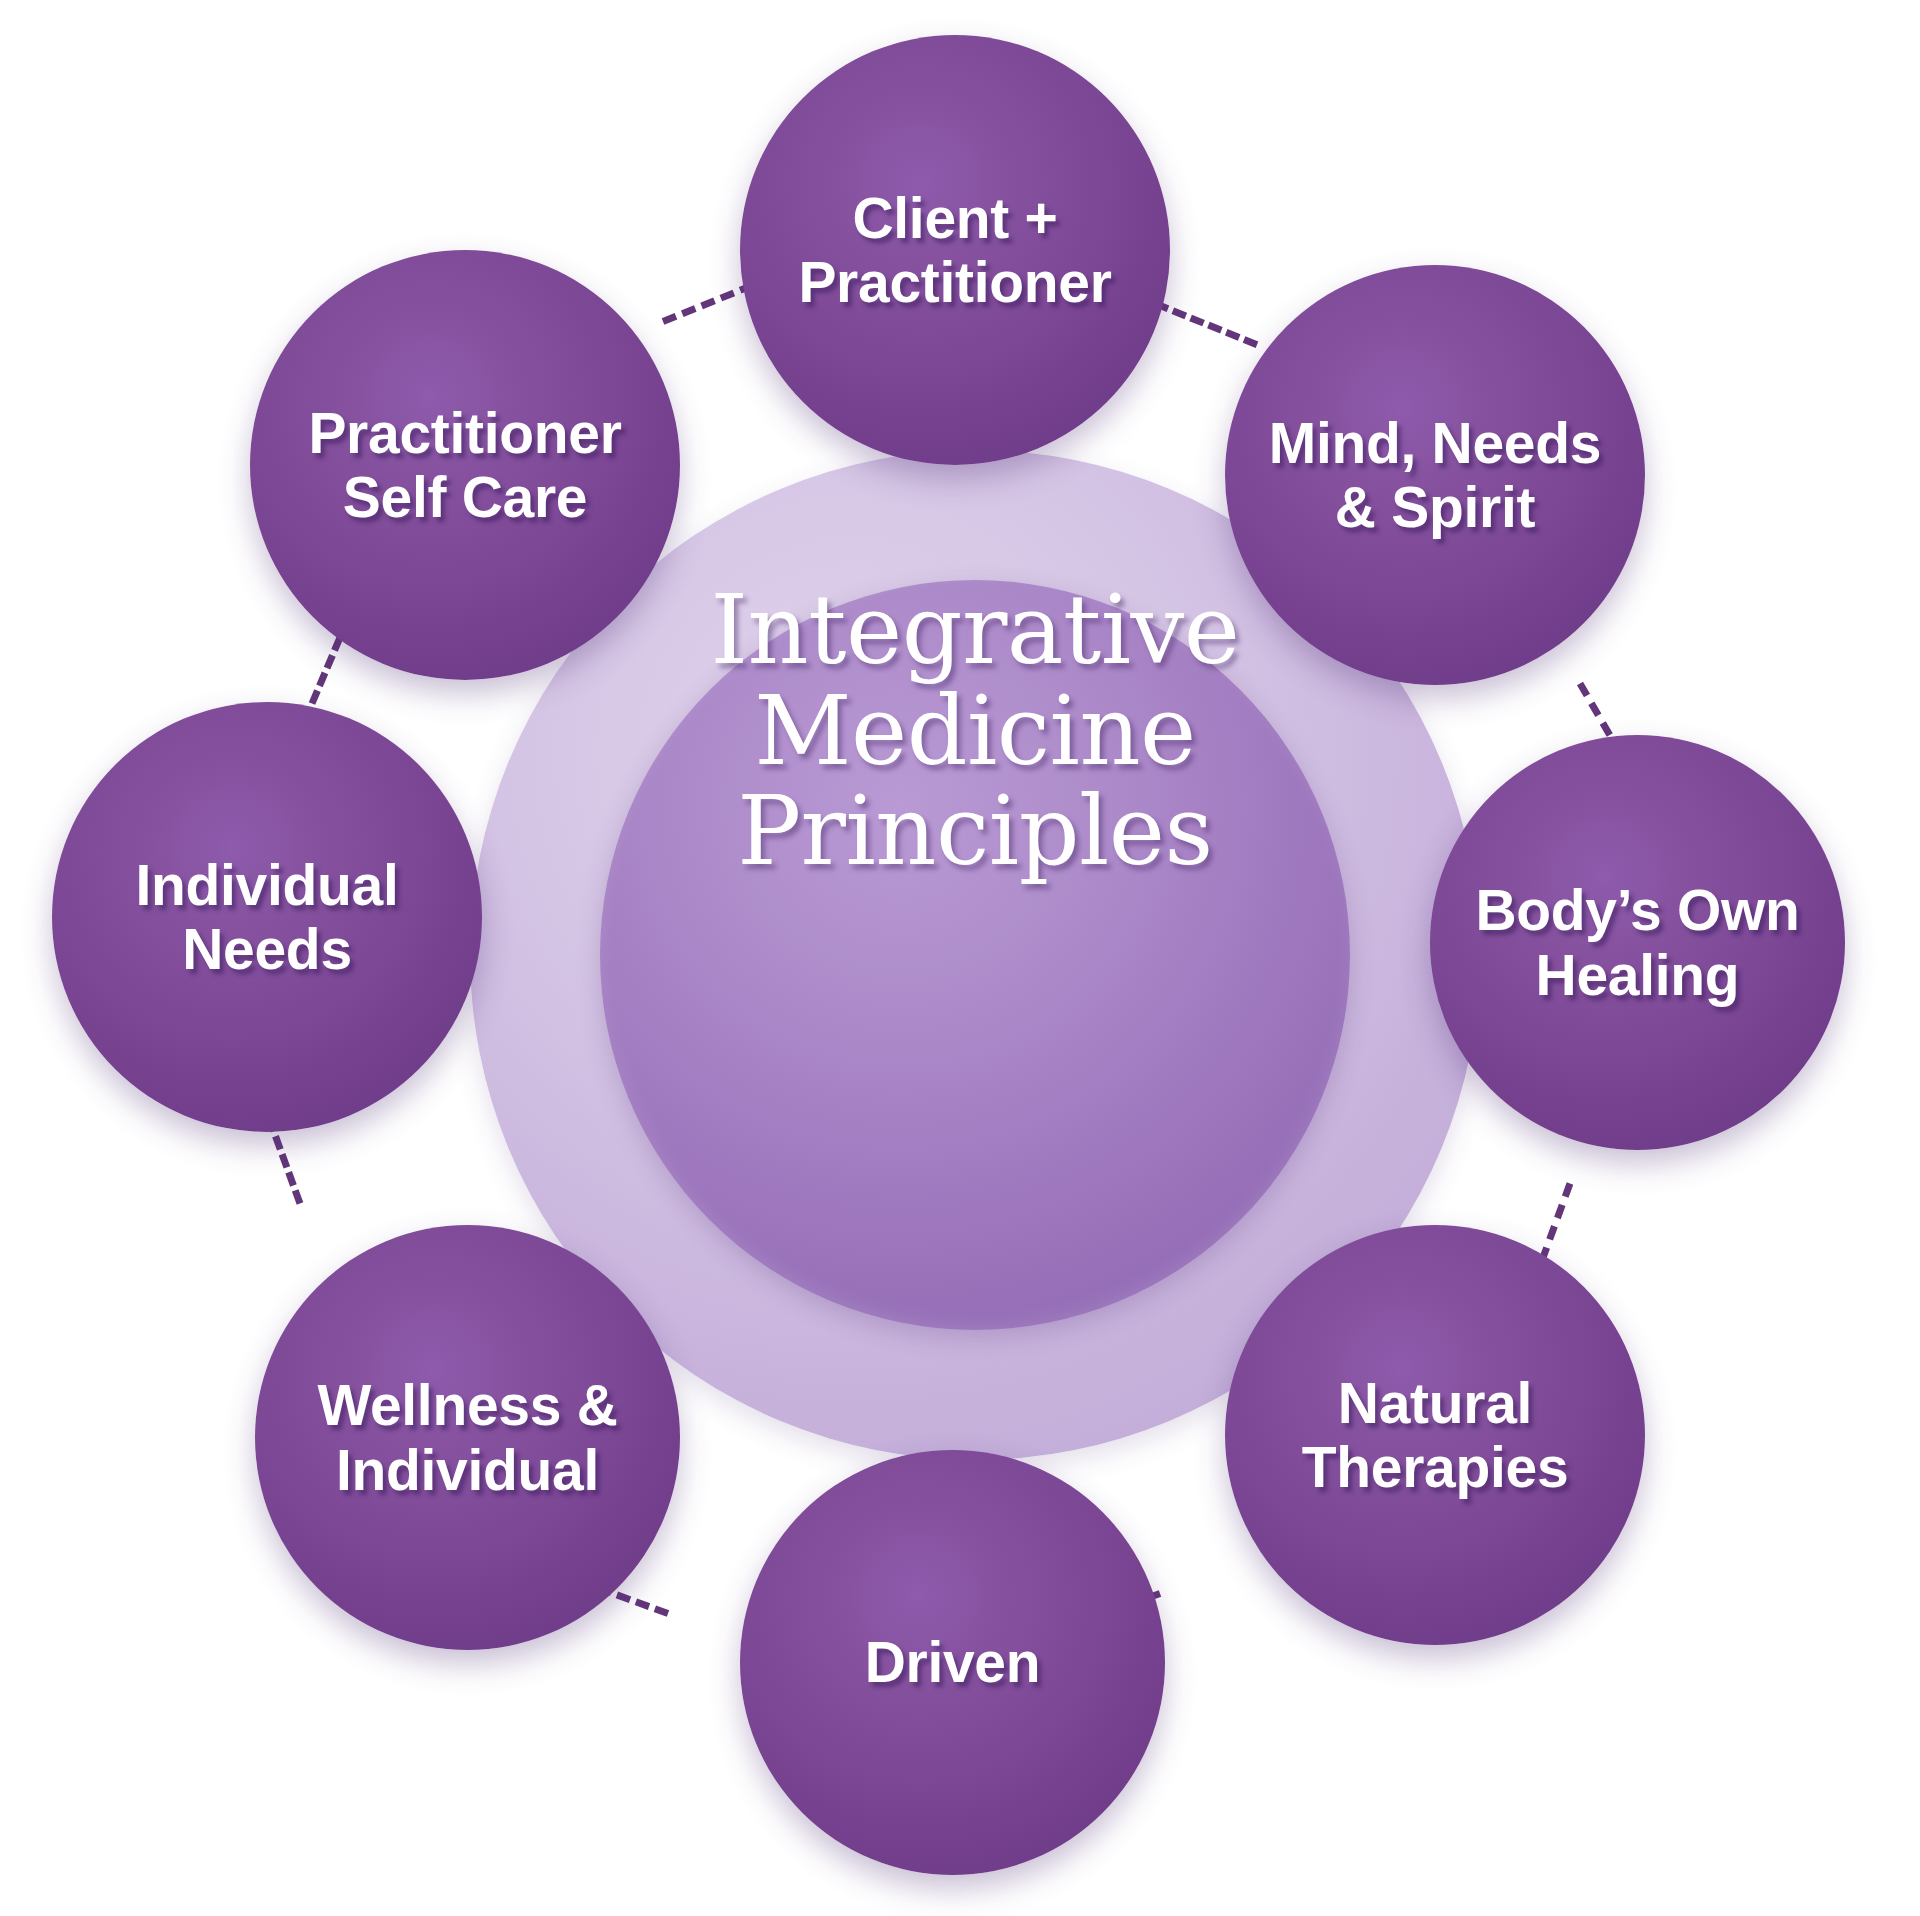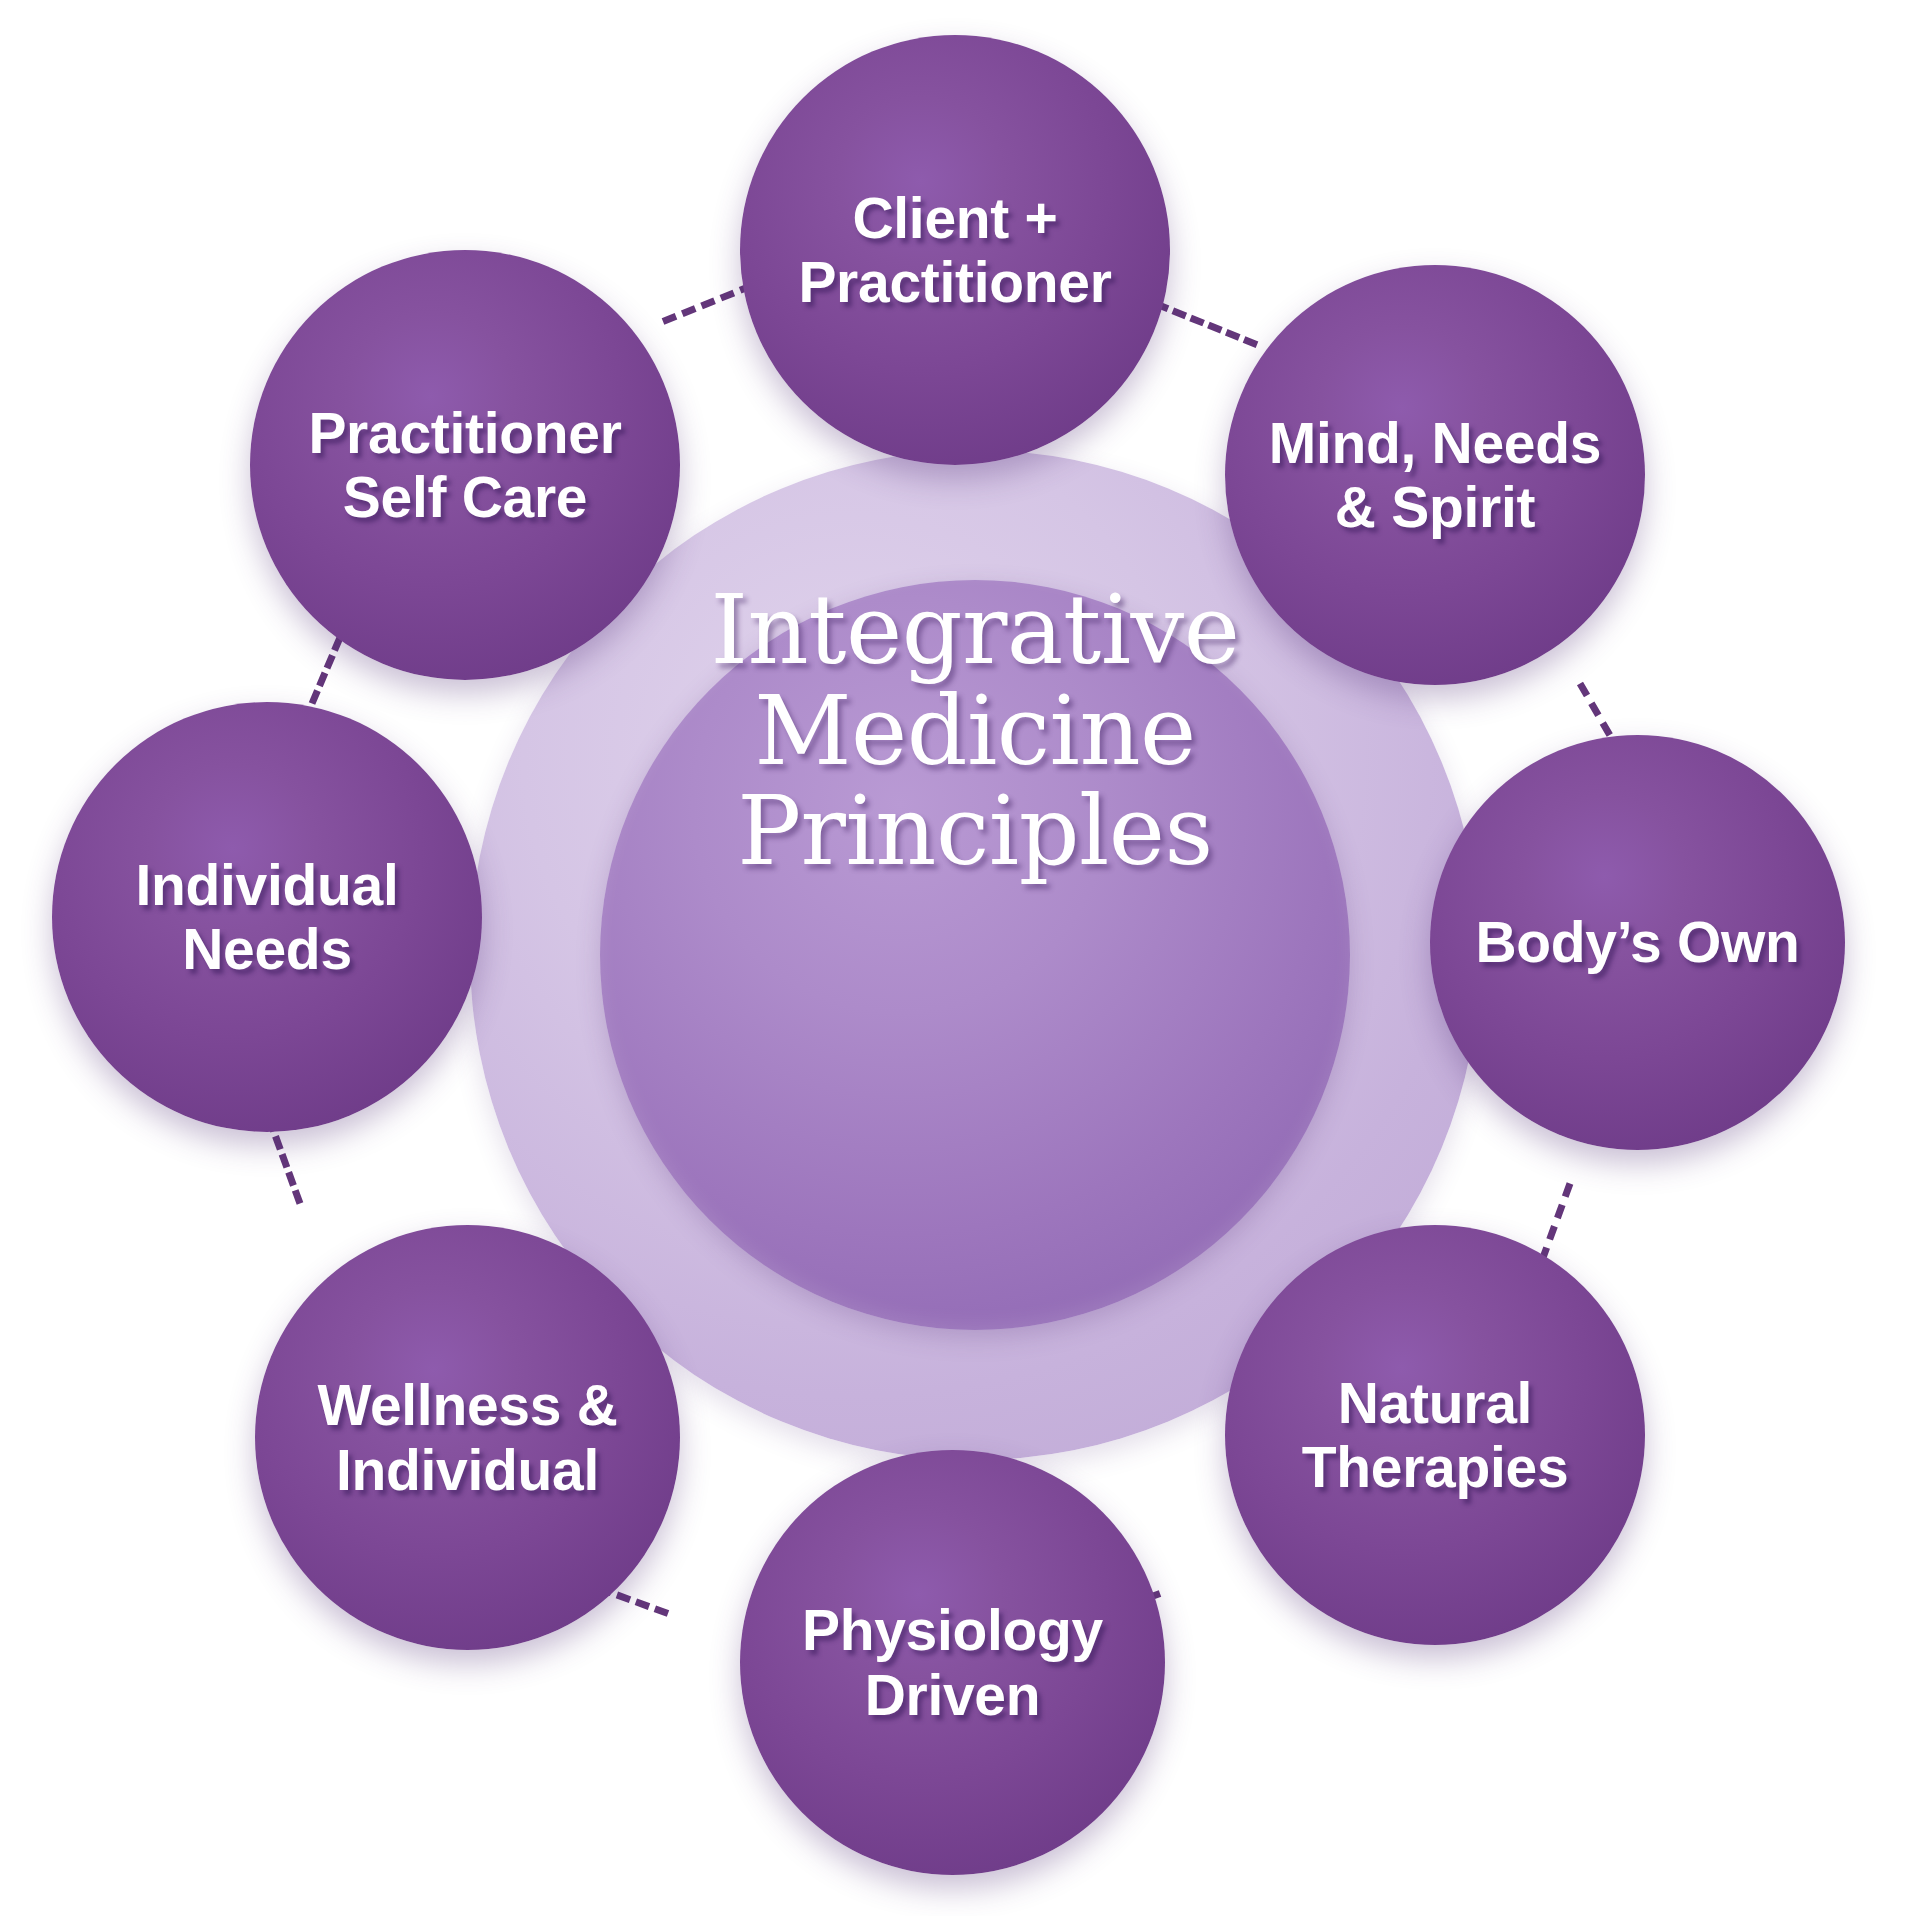--- a/index.html
+++ b/index.html
@@ -120,33 +120,33 @@
   <div class="bubble" id="b-mind">
     <div class="blabel">
       <div>Mind, Needs</div>
       <div>&amp; Spirit</div>
     </div>
   </div>
 
   <div class="bubble" id="b-healing">
     <div class="blabel">
       <div>Body’s Own</div>
+      <div>Healing</div>
     </div>
   </div>
 
   <div class="bubble" id="b-natural">
     <div class="blabel">
       <div>Natural</div>
       <div>Therapies</div>
     </div>
   </div>
 
   <div class="bubble" id="b-physiology">
     <div class="blabel">
-      <div>Physiology</div>
       <div>Driven</div>
     </div>
   </div>
 
   <div class="bubble" id="b-wellness">
     <div class="blabel">
       <div>Wellness &amp;</div>
       <div>Individual</div>
     </div>
   </div>

